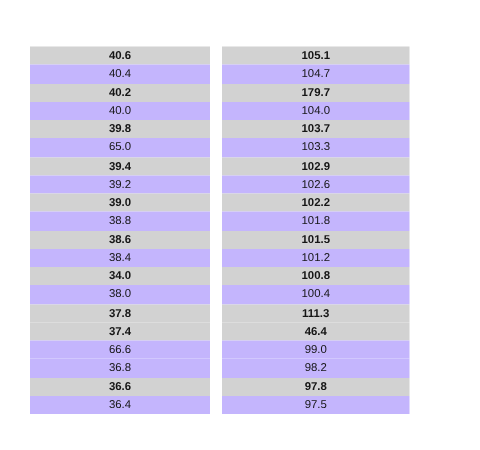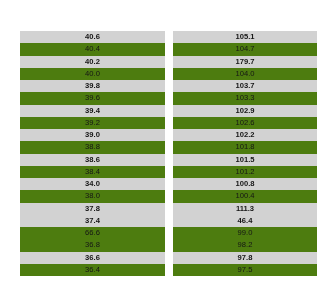--- a/index.html
+++ b/index.html
@@ -33,33 +33,33 @@
     line-height: 12.25px;
     padding: 0;
     font-size: 7.6px;
     color: #151515;
     text-align: center;
     vertical-align: middle;
     white-space: nowrap;
     overflow: hidden;
   }
 
-  td.col-left  { width: 145px; }
+  td.col-left  { width: 120px; }
   td.gutter    { width: 8px; background: #ffffff !important; }
-  td.col-right { width: 144px; }
+  td.col-right { width: 125px; }
 
   tr.band-dark td.col-left,
   tr.band-dark td.col-right {
     background: #d2d2d2;
     font-weight: bold;
   }
 
   tr.band-light td.col-left,
   tr.band-light td.col-right {
-    background: #4d7c0f;
+    background: #c4b5fd;
     font-weight: normal;
   }
 </style>
 </head>
 <body>
 
 <div id="table-wrap">
   <table class="conv-table">
     <tbody>
         <tr class="band-dark">
@@ -81,21 +81,21 @@
           <td class="col-left">40.0</td>
           <td class="gutter"></td>
           <td class="col-right">104.0</td>
         </tr>
         <tr class="band-dark">
           <td class="col-left">39.8</td>
           <td class="gutter"></td>
           <td class="col-right">103.7</td>
         </tr>
         <tr class="band-light">
-          <td class="col-left">39.6</td>
+          <td class="col-left">65.0</td>
           <td class="gutter"></td>
           <td class="col-right">103.3</td>
         </tr>
         <tr class="band-dark">
           <td class="col-left">39.4</td>
           <td class="gutter"></td>
           <td class="col-right">102.9</td>
         </tr>
         <tr class="band-light">
           <td class="col-left">39.2</td>

